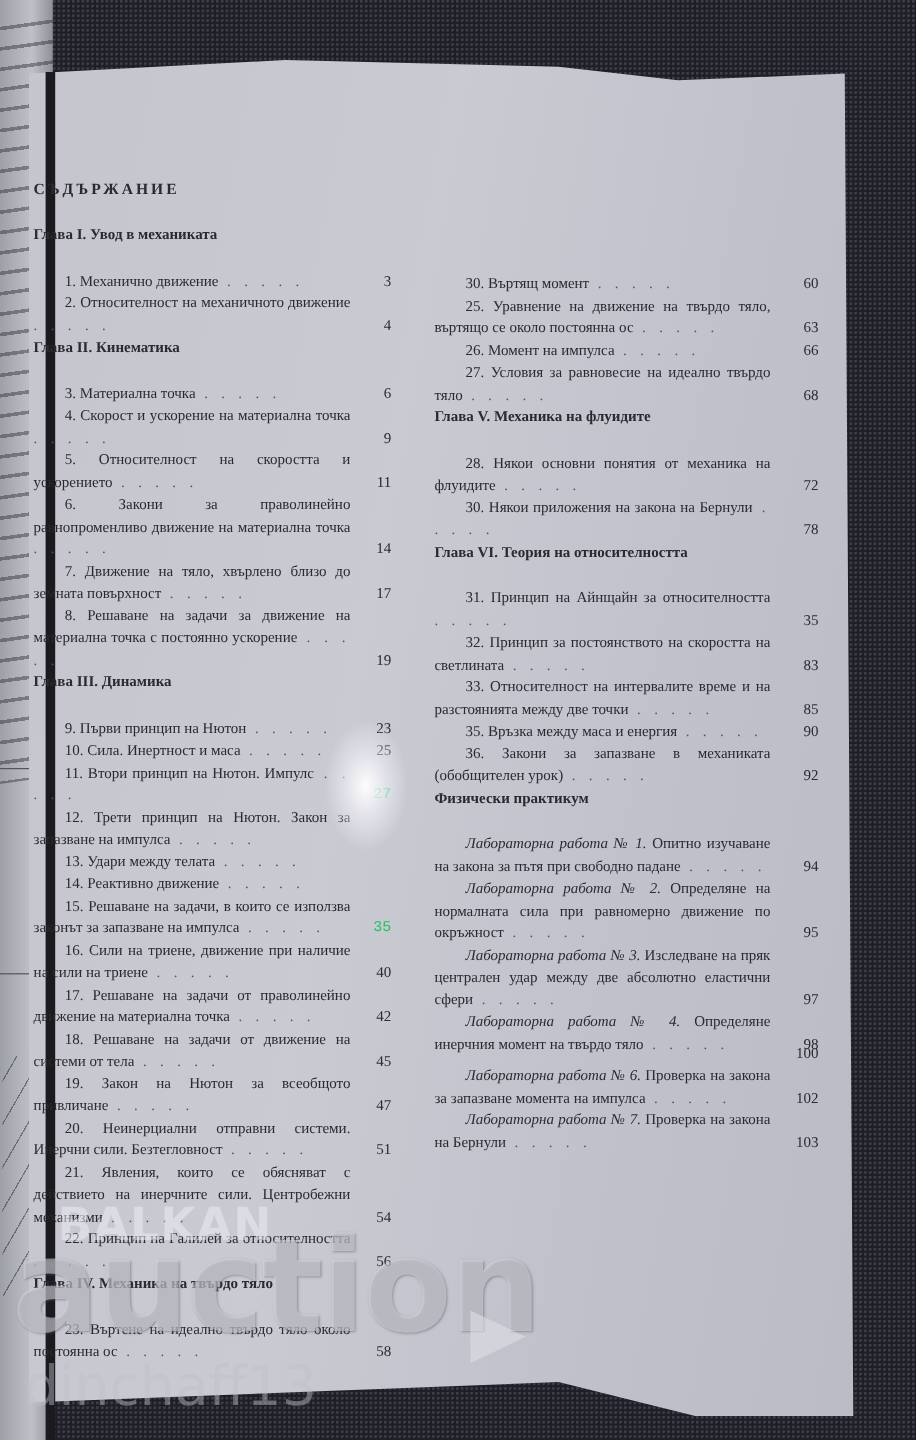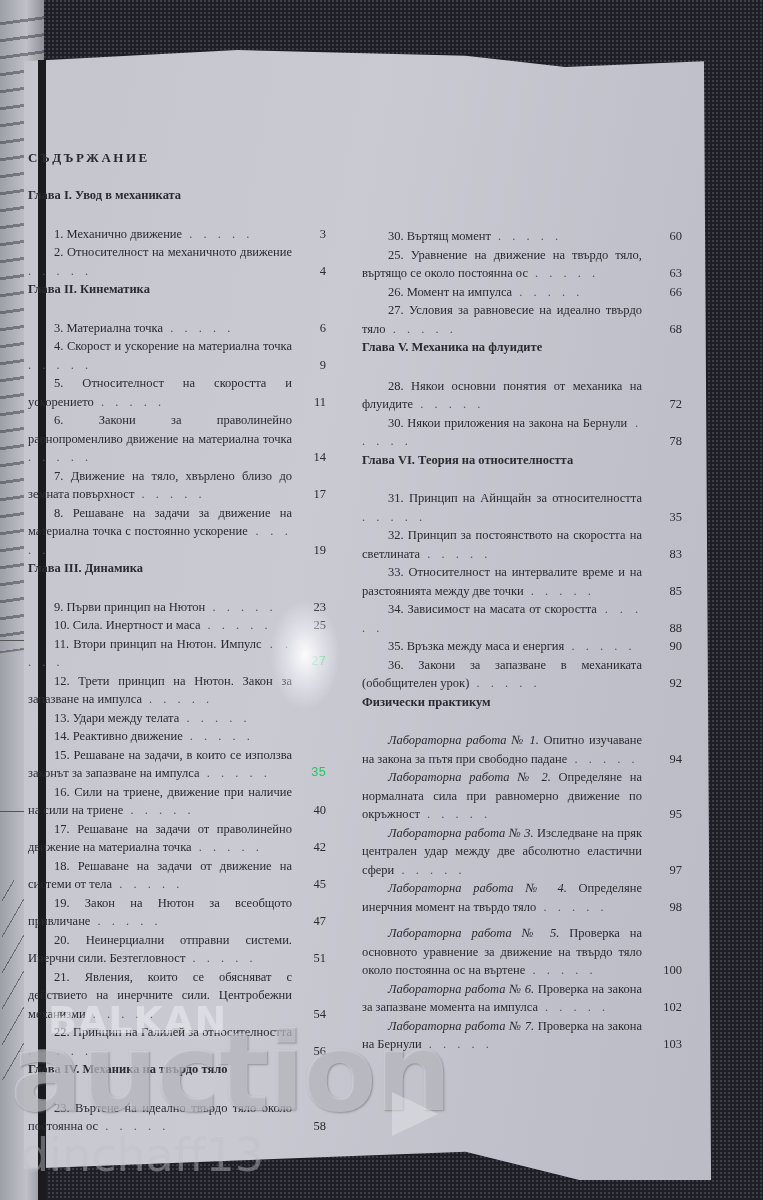--- a/index.html
+++ b/index.html
@@ -231,24 +231,20 @@
       </div>
       <div class="entry">
         <span class="t"><span>32. Принцип за постоянството на скоростта на светлината</span><span class="dots"> . . . . .</span></span>
         <span class="pg">83</span>
       </div>
       <div class="entry">
         <span class="t"><span>33. Относителност на интервалите време и на разстоянията между две точки</span><span class="dots"> . . . . .</span></span>
         <span class="pg">85</span>
       </div>
       <div class="entry">
-        <span class="t"><span>34. Зависимост на масата от скоростта</span><span class="dots"> . . . . .</span></span>
-        <span class="pg">88</span>
-      </div>
-      <div class="entry">
         <span class="t"><span>35. Връзка между маса и енергия</span><span class="dots"> . . . . .</span></span>
         <span class="pg">90</span>
       </div>
       <div class="entry">
         <span class="t"><span>36. Закони за запазване в механиката (обобщителен урок)</span><span class="dots"> . . . . .</span></span>
         <span class="pg">92</span>
       </div>
       <div class="chapter spaced">Физически практикум</div>
       <div class="entry lab">
         <span class="t"><em>Лабораторна работа № 1.</em> <span>Опитно изучаване на закона за пътя при свободно падане</span><span class="dots"> . . . . .</span></span>
@@ -260,21 +256,20 @@
       </div>
       <div class="entry lab">
         <span class="t"><em>Лабораторна работа № 3.</em> <span>Изследване на пряк централен удар между две абсолютно еластични сфери</span><span class="dots"> . . . . .</span></span>
         <span class="pg">97</span>
       </div>
       <div class="entry lab">
         <span class="t"><em>Лабораторна работа № 4.</em> <span>Определяне инерчния момент на твърдо тяло</span><span class="dots"> . . . . .</span></span>
         <span class="pg">98</span>
       </div>
       <div class="entry lab gap">
-        <span class="t"><em>Лабораторна работа № 5.</em> <span>Проверка на основното уравнение за движение на твърдо тяло около постоянна ос на въртене</span><span class="dots"> . . . . .</span></span>
         <span class="pg">100</span>
       </div>
       <div class="entry lab">
         <span class="t"><em>Лабораторна работа № 6.</em> <span>Проверка на закона за запазване момента на импулса</span><span class="dots"> . . . . .</span></span>
         <span class="pg">102</span>
       </div>
       <div class="entry lab">
         <span class="t"><em>Лабораторна работа № 7.</em> <span>Проверка на закона на Бернули</span><span class="dots"> . . . . .</span></span>
         <span class="pg">103</span>
       </div>

